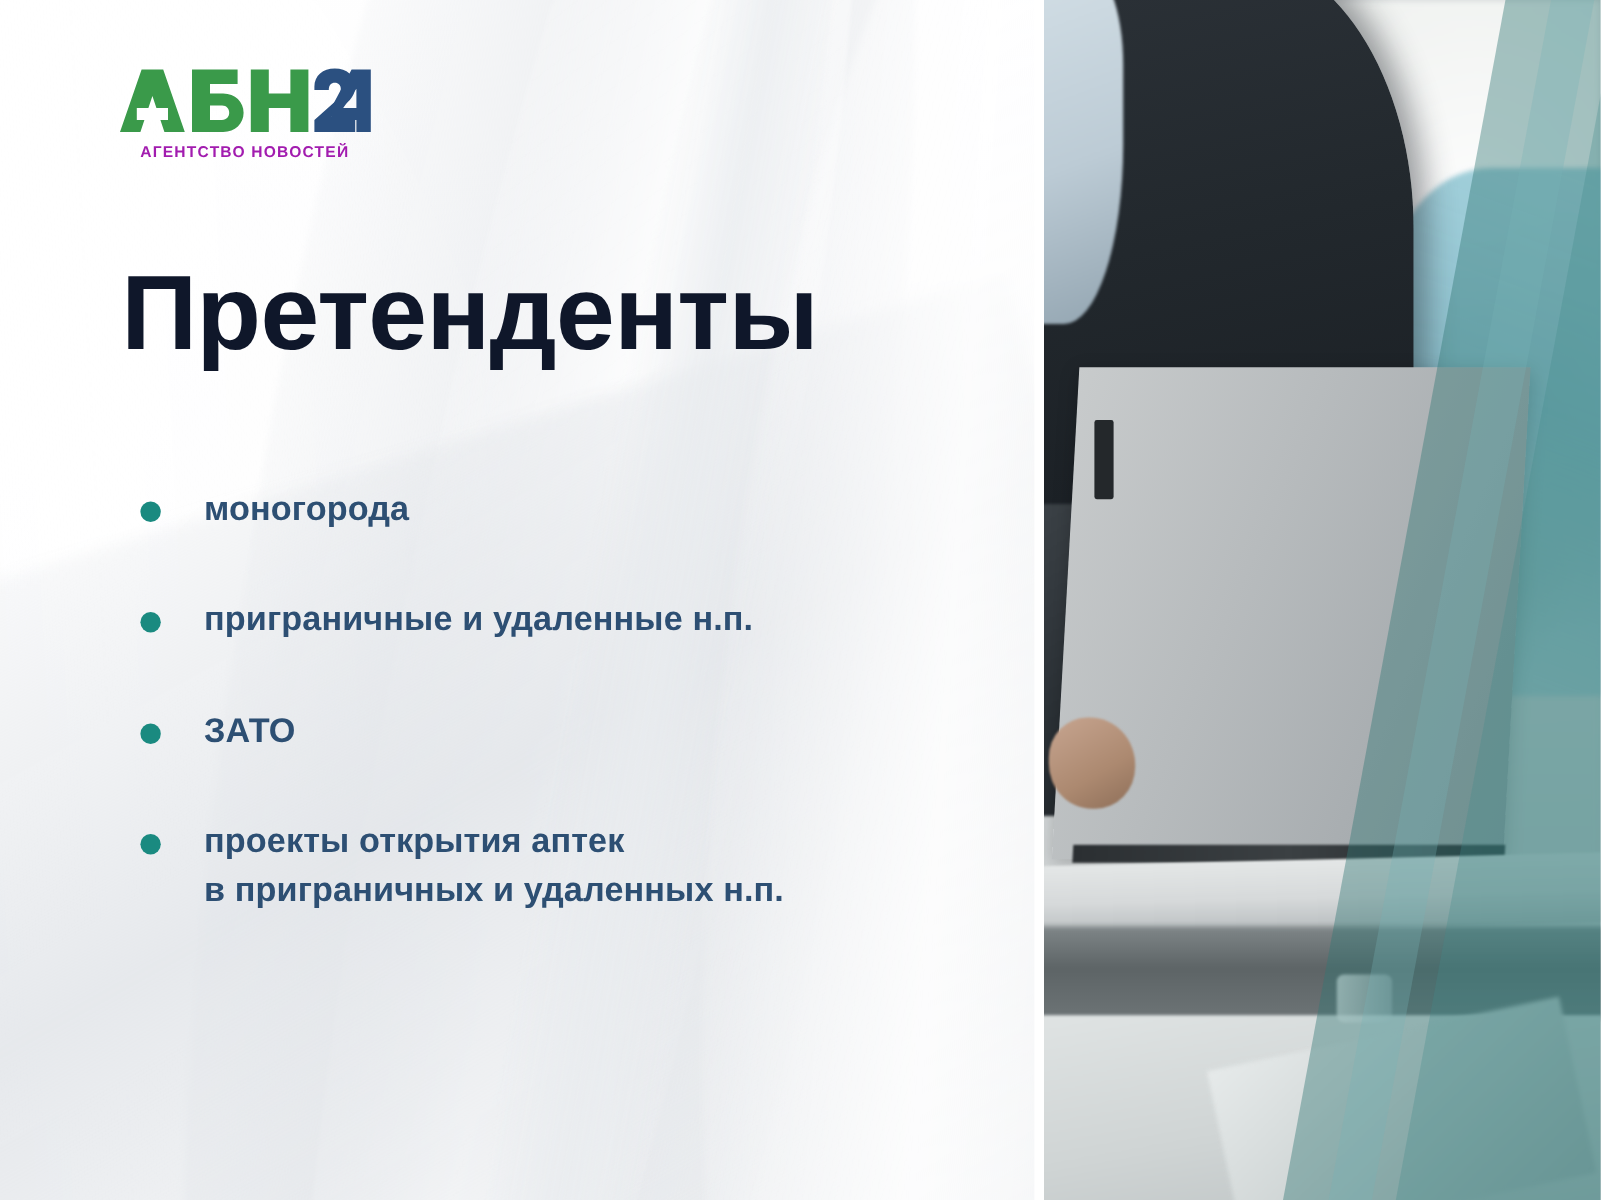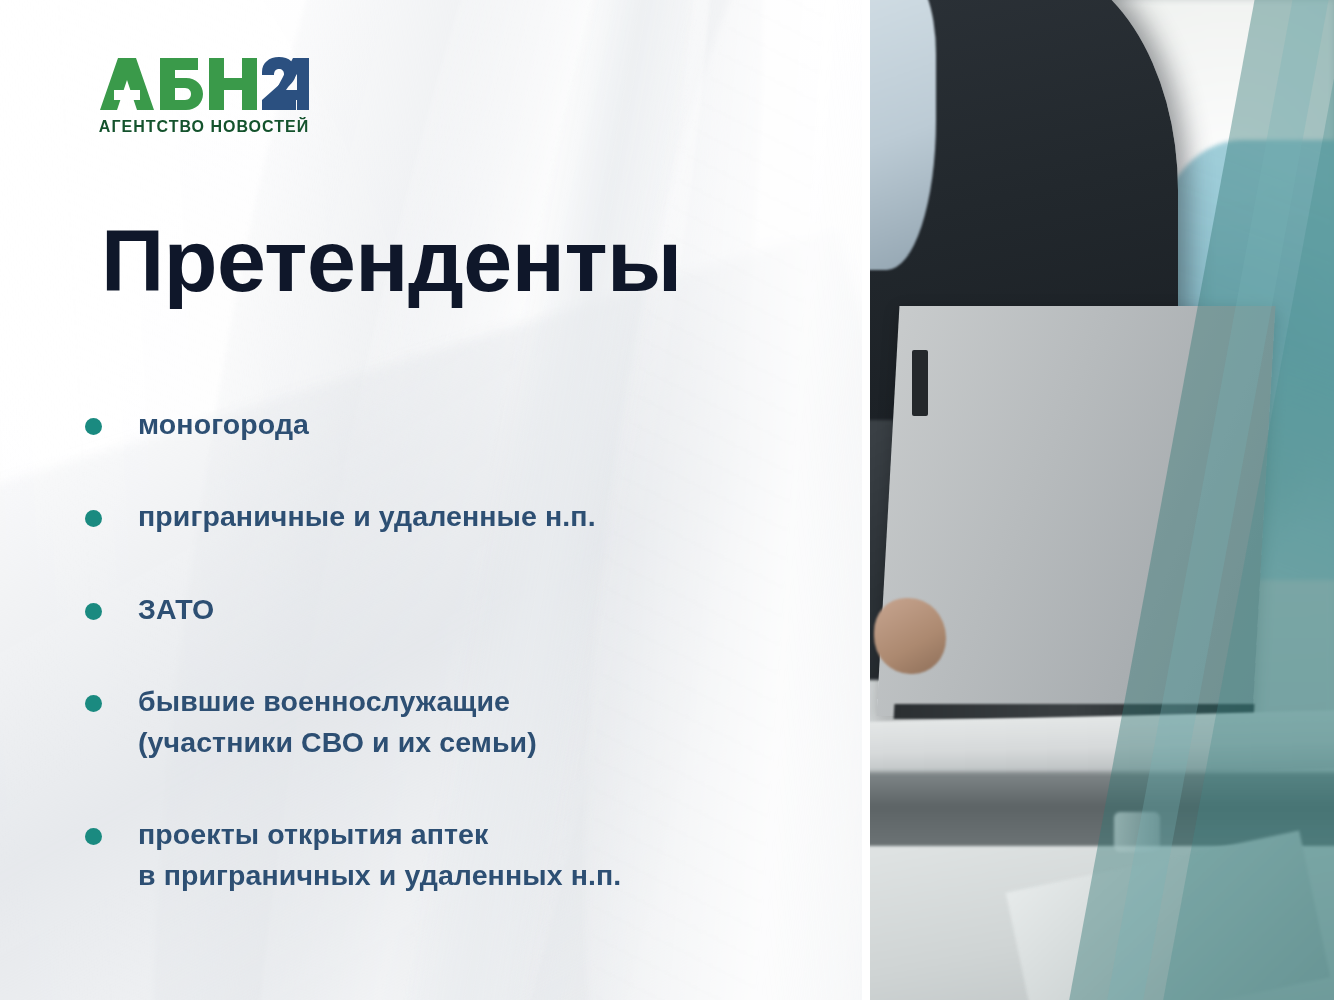--- a/index.html
+++ b/index.html
@@ -111,24 +111,24 @@
     z-index: 6;
     user-select: none;
   }
   .logo-mark {
     display: block;
     line-height: 1;
   }
   .logo-sub {
     display: block;
     margin-top: 3px;
-    font-size: 16px;
+    font-size: 13px;
     font-weight: 700;
     letter-spacing: 1.0px;
-    color: #14532d;
+    color: #a21caf;
     text-align: center;
     white-space: nowrap;
   }
 
   
   .page-title {
     position: absolute;
     left: 101px;
     top: 216px;
     z-index: 6;
@@ -137,21 +137,21 @@
     font-weight: 700;
     line-height: 1.02;
     letter-spacing: -0.5px;
     color: #0f172a;
     white-space: nowrap;
   }
 
   
   .bullet-list {
     position: absolute;
-    left: 80px;
+    left: 112px;
     top: 404px;
     z-index: 6;
     width: 740px;
     margin: 0;
     padding: 0;
     list-style: none;
   }
 
   .bullet-item {
     position: relative;
@@ -439,25 +439,20 @@
     <li class="bullet-item">
       <span class="bullet-dot"></span>
       <span class="bullet-text">приграничные и удаленные н.п.</span>
     </li>
     <li class="bullet-item">
       <span class="bullet-dot"></span>
       <span class="bullet-text">ЗАТО</span>
     </li>
     <li class="bullet-item">
       <span class="bullet-dot"></span>
-      <span class="bullet-text">бывшие военнослужащие
-(участники СВО и их семьи)</span>
-    </li>
-    <li class="bullet-item">
-      <span class="bullet-dot"></span>
       <span class="bullet-text">проекты открытия аптек
 в приграничных и удаленных н.п.</span>
     </li>
   </ul>
 
   <div class="seam"></div>
 
   <div class="photo">
     <div class="ph-bg"></div>
     <div class="ph-fabric"></div>

